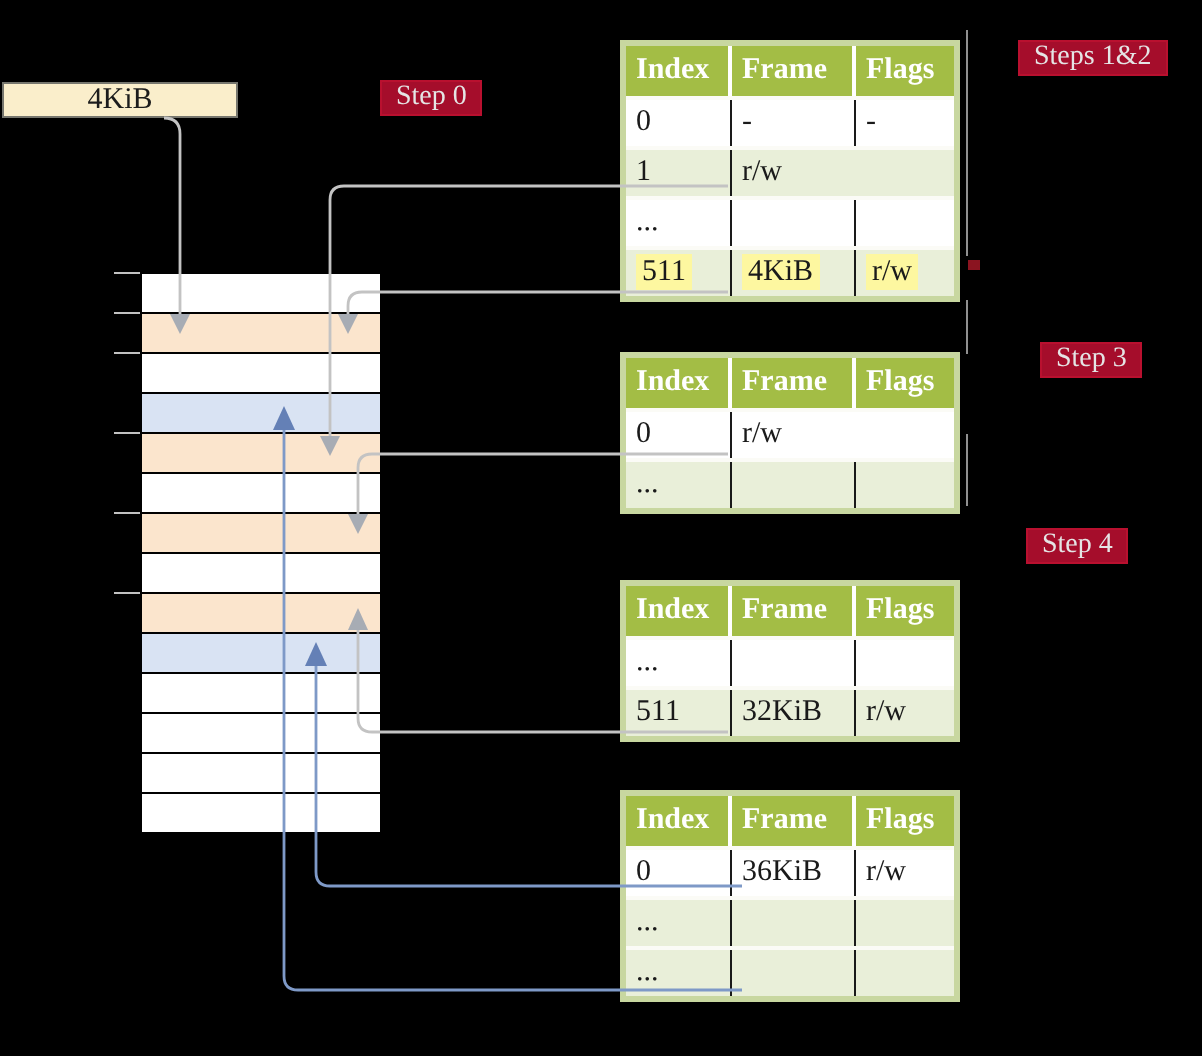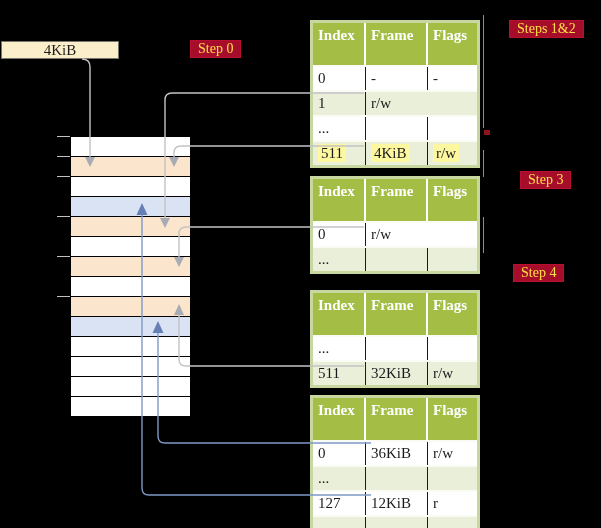--- a/index.html
+++ b/index.html
@@ -8,21 +8,21 @@
     font-family:"Liberation Serif","DejaVu Serif",serif;
   }
   
   .base-box{
     position:absolute;left:1px;top:41px;width:116px;height:16px;
     background:#faeecb;border:1px solid #76766e;color:#1c1c1c;
     font-size:15px;text-align:center;line-height:17px;
   }
   
   .badge{
-    position:absolute;background:#a50d2b;border:1px solid #b9102f;color:#fde047;
+    position:absolute;background:#a50d2b;border:1px solid #b9102f;color:#e5e5e5;
     font-size:14px;height:16px;line-height:16px;padding:0 7px;white-space:nowrap;
   }
   #badge-step0{left:190px;top:40px;}
   #badge-steps12{left:509px;top:20px;}
   #badge-step3{left:520px;top:171px;}
   #badge-step4{left:513px;top:264px;}
   
   .memory{
     position:absolute;left:70px;top:136px;width:119px;
     border:1px solid #000;background:#fff;
@@ -33,21 +33,21 @@
   .mrow.peach{background:#fbe5cd;}
   .mrow.blue{background:#d9e3f3;}
   .tick{position:absolute;left:57px;width:13px;height:1px;background:#c2c2c2;}
   
   .ptable{
     position:absolute;left:310px;width:170px;box-sizing:border-box;
     border:3px solid #c8d7a0;background:#fbfbf6;
   }
   #ptable-0{top:20px;} #ptable-1{top:176px;} #ptable-2{top:290px;} #ptable-3{top:395px;}
   .trow{display:grid;grid-template-columns:53px 62px 49px;}
-  .thead{background:#a3bd45;height:42px;line-height:25px;}
+  .thead{background:#a3bd45;height:25px;line-height:25px;}
   .thead .cell{
     color:#fff;font-weight:bold;font-size:15px;padding-left:5px;
     border-right:2px solid #fff;overflow:hidden;
   }
   .thead .cell:last-child{border-right:none;}
   .tbody{height:23px;line-height:23px;margin-top:2px;background:#fff;}
   .tbody.band{background:#e9efd9;}
   .tbody .cell{
     color:#1a1a1a;font-size:15px;padding-left:5px;
     border-right:1px solid #1a1a1a;overflow:hidden;white-space:nowrap;
@@ -166,25 +166,20 @@
       </div>
       <div class="trow tbody">
         <div class="cell">0</div>
         <div class="cell">36KiB</div>
         <div class="cell">r/w</div>
       </div>
       <div class="trow tbody band">
         <div class="cell">...</div>
         <div class="cell"></div>
         <div class="cell"></div>
-      </div>
-      <div class="trow tbody">
-        <div class="cell">127</div>
-        <div class="cell">12KiB</div>
-        <div class="cell">r</div>
       </div>
       <div class="trow tbody band">
         <div class="cell">...</div>
         <div class="cell"></div>
         <div class="cell"></div>
       </div>
     </div>
 
   <svg class="overlay" id="overlay" viewBox="0 0 601 528" xmlns="http://www.w3.org/2000/svg">
       <path d="M82,59 Q90,59 90,67 L90,158" fill="none" stroke="#c3c3c3" stroke-width="1.4"></path>

